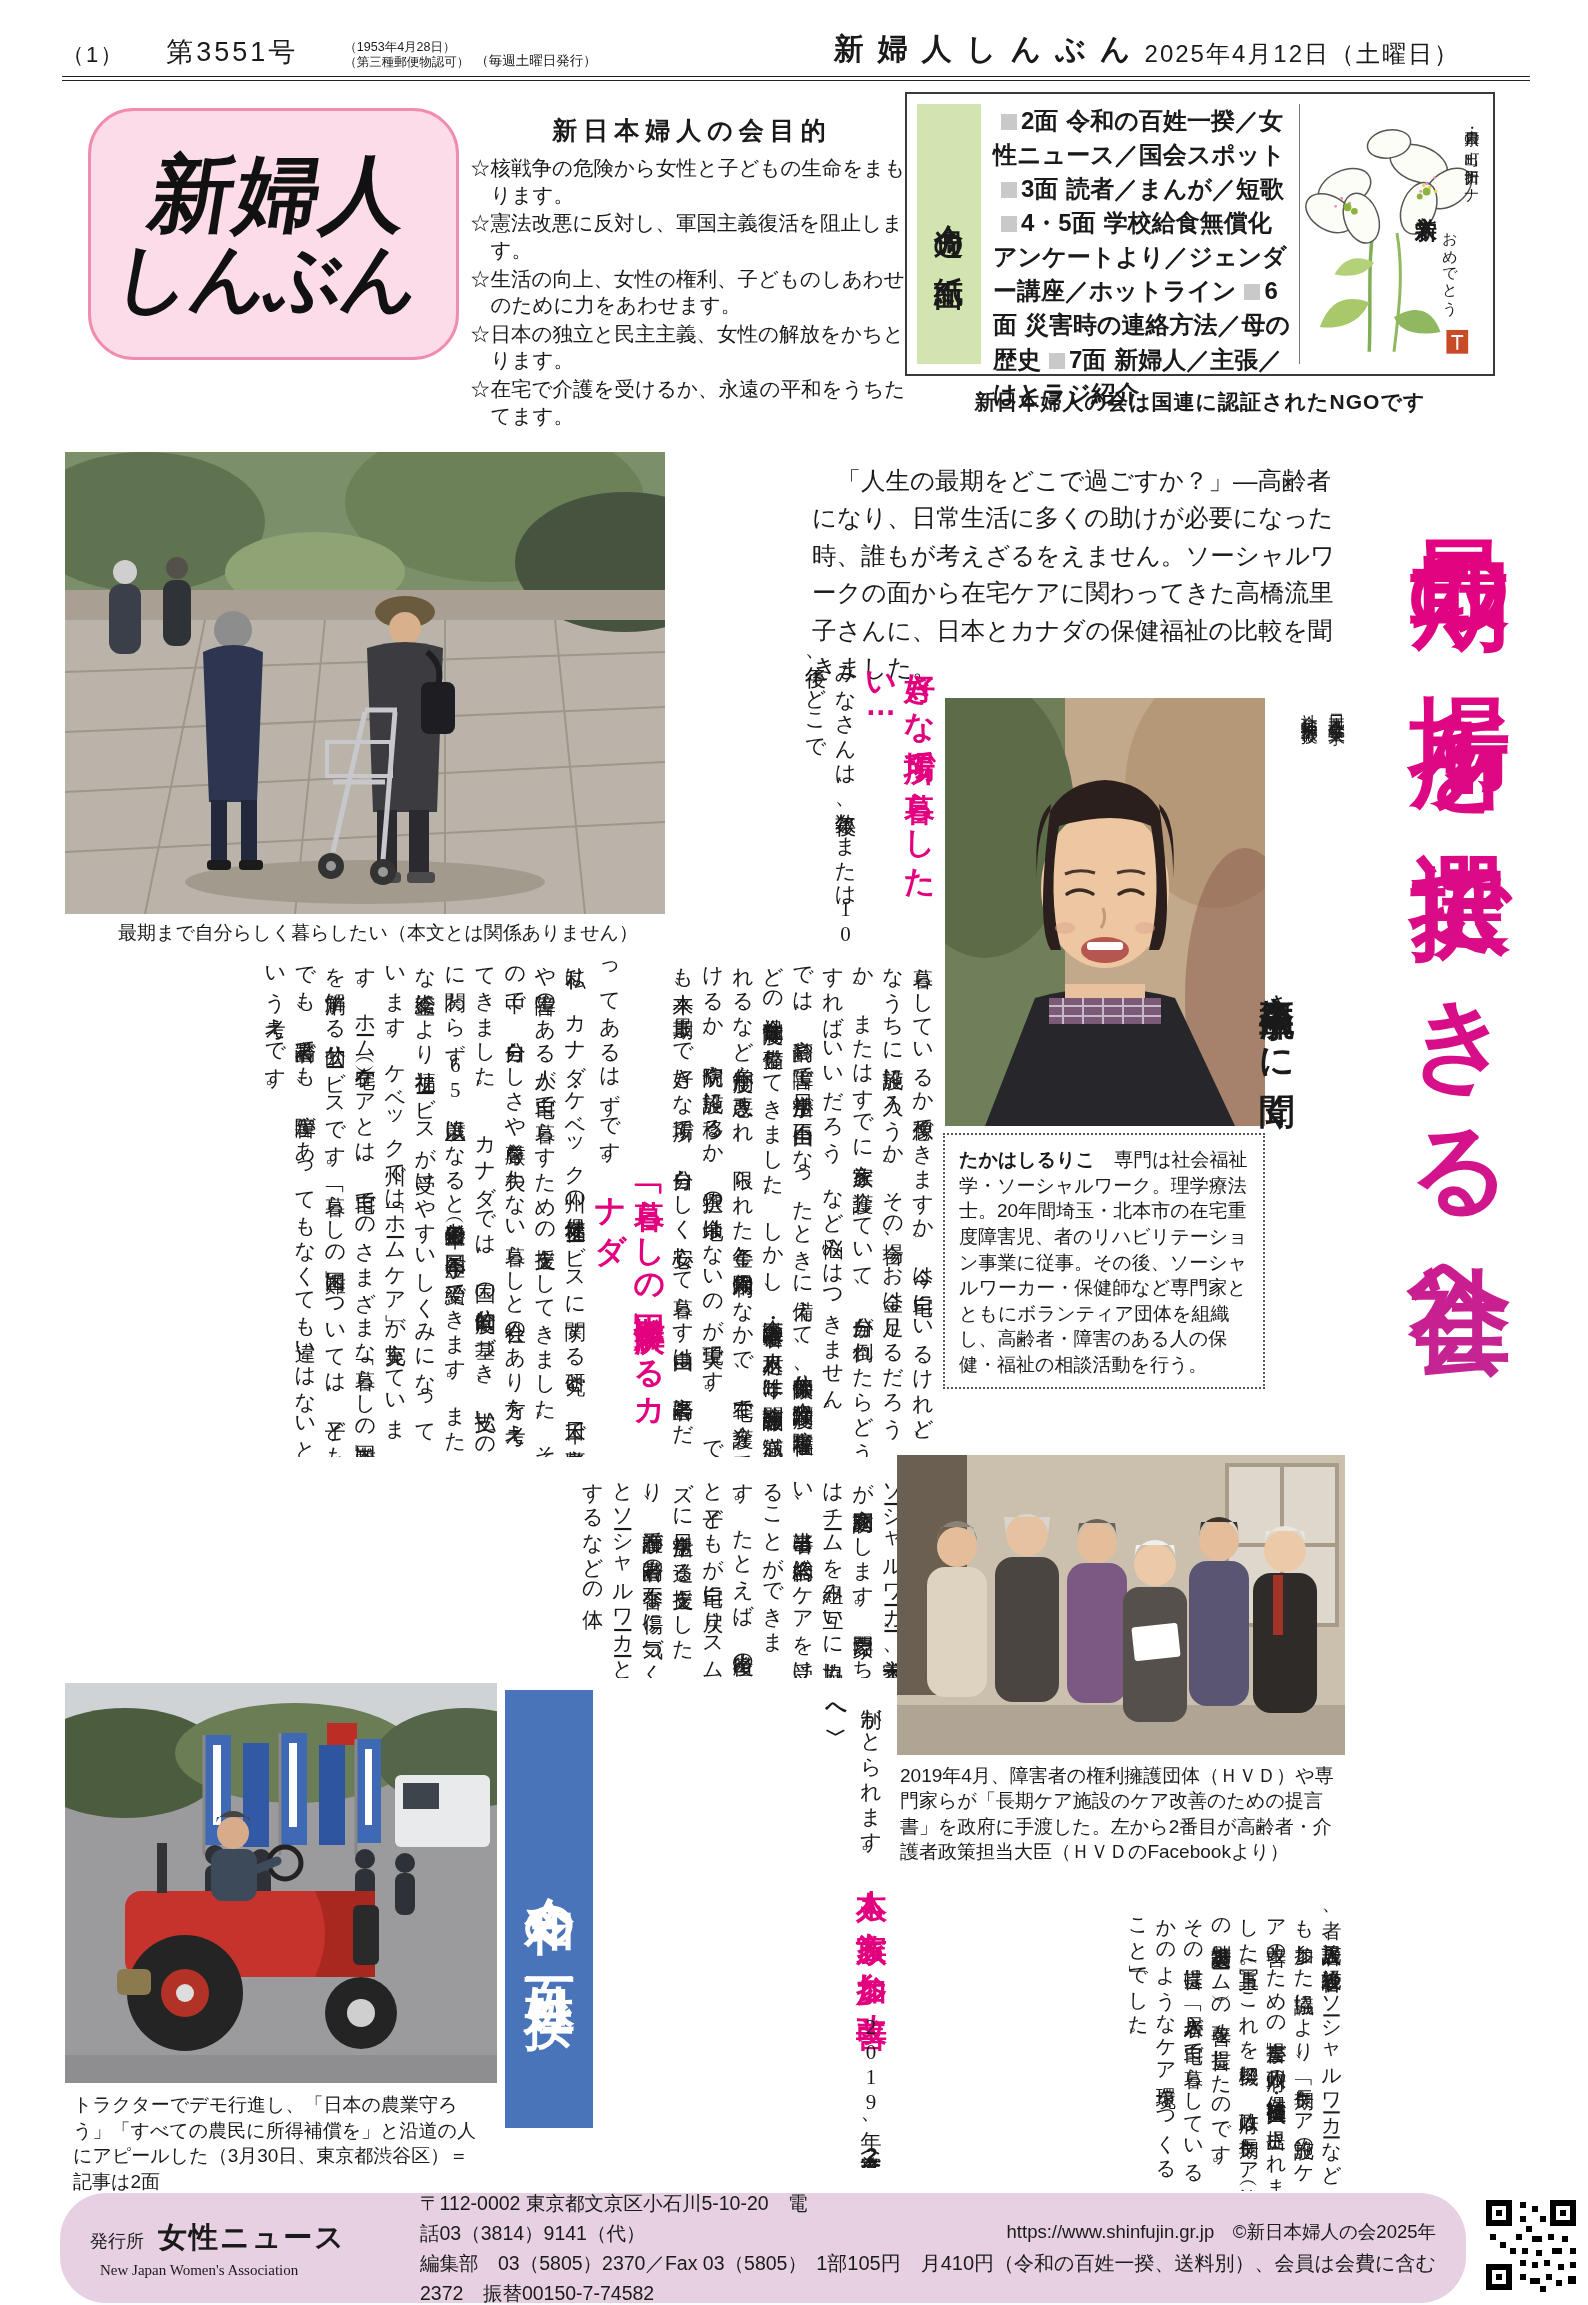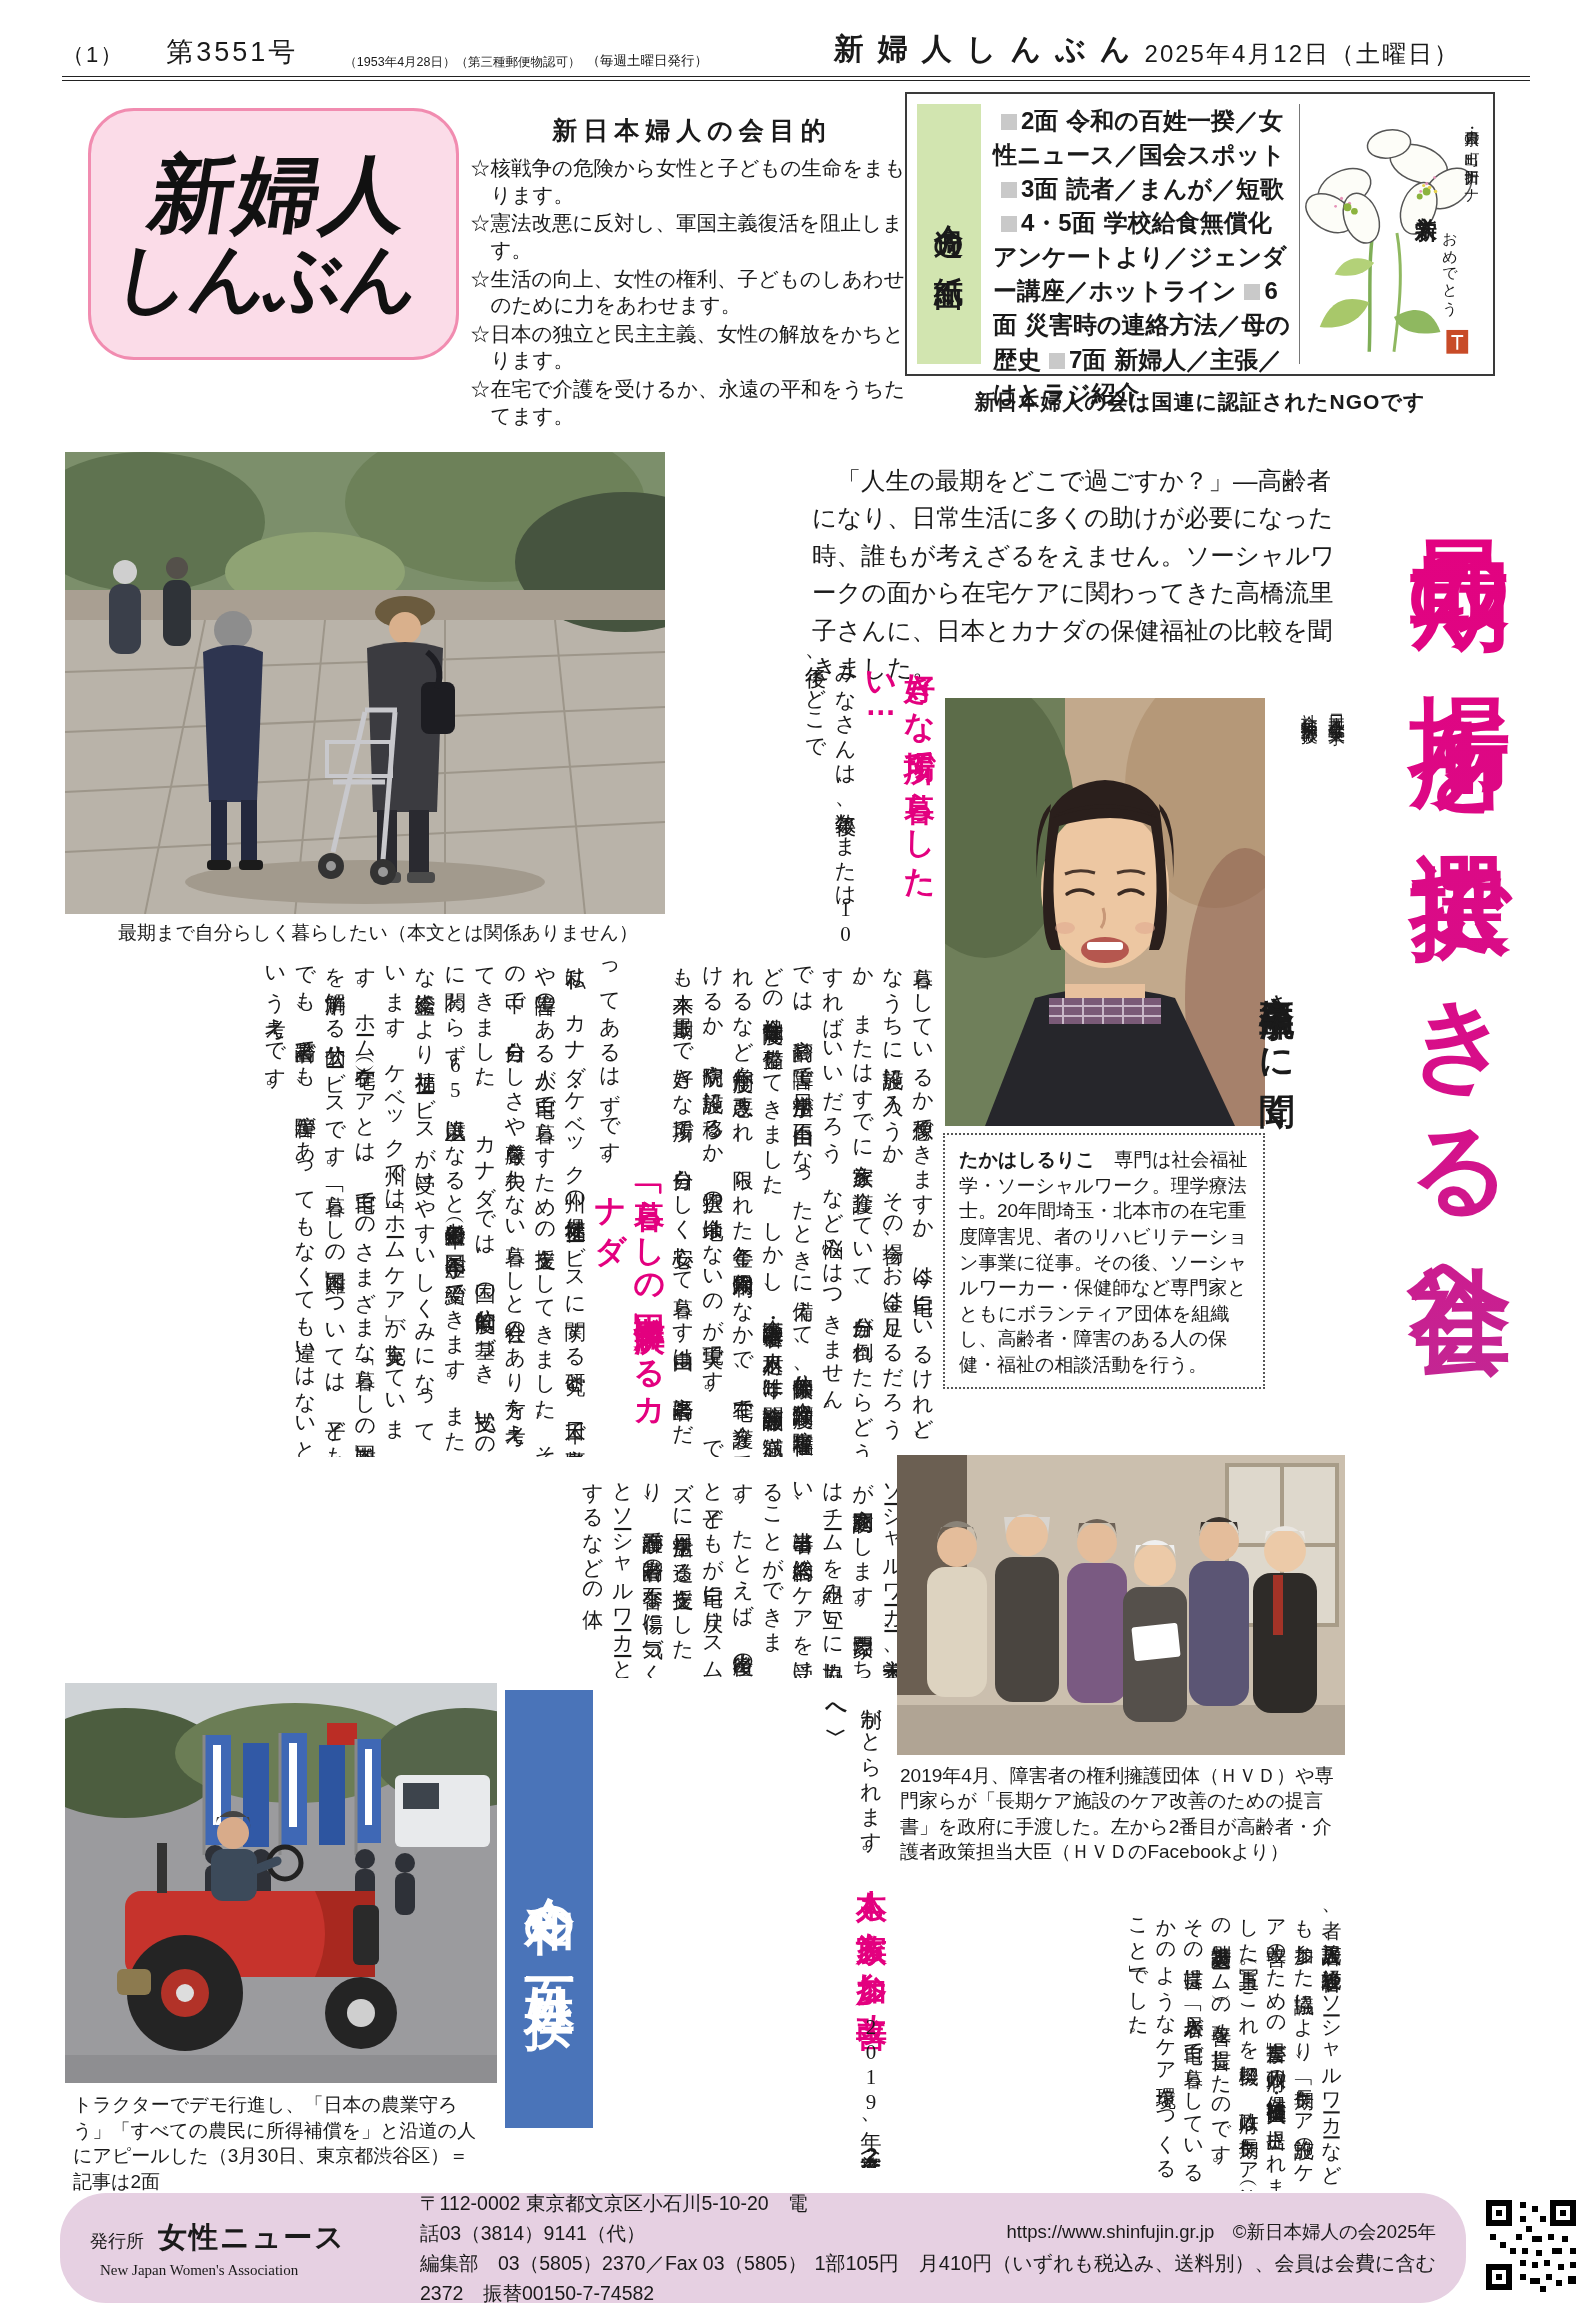--- a/index.html
+++ b/index.html
@@ -5,21 +5,21 @@
   html,body{margin:0;padding:0;background:#fff;}
   .page{position:relative;width:1588px;height:2305px;background:#fff;overflow:hidden;
         font-family:"Liberation Sans",sans-serif;color:#1a1a1a;}
   .abs{position:absolute;}
   .v{writing-mode:vertical-rl;text-orientation:upright;}
 
   
   .hdr{left:62px;top:36px;width:1468px;height:34px;display:flex;align-items:flex-end;}
   .hdr-pageno{font-size:22px;letter-spacing:2px;}
   .hdr-issue{font-size:27px;margin-left:42px;letter-spacing:3px;}
-  .hdr-approval{display:inline-flex;flex-direction:row;font-size:12.5px;line-height:1.2;margin-left:46px;}
+  .hdr-approval{display:inline-flex;flex-direction:column;font-size:12.5px;line-height:1.2;margin-left:46px;}
   .hdr-freq{font-size:13.5px;margin-left:6px;}
   .hdr-title{flex:1;text-align:right;font-size:30px;font-weight:bold;letter-spacing:14px;}
   .hdr-date{font-size:24px;margin-right:70px;letter-spacing:2px;}
   .hdr-rule{left:62px;top:76px;width:1468px;height:3px;border-top:1px solid #222;border-bottom:1px solid #222;}
 
   
   .logo-box{left:88px;top:108px;width:365px;height:246px;background:#fbdce8;border:3px solid #f18cb0;
             border-radius:46px;display:flex;align-items:center;justify-content:center;}
   .logo-text{transform:skewX(-9deg);font-weight:800;line-height:1.04;text-align:center;color:#111;}
   .logo-l1{font-size:84px;letter-spacing:2px;display:block;}
@@ -403,21 +403,21 @@
         <span class="pub-name">女性ニュース</span>
       </div>
       <div class="pub-en">New Japan Women's Association</div>
     </div>
     <div class="addr">
       <div>〒112-0002 東京都文京区小石川5-10-20　電話03（3814）9141（代）</div>
       <div>編集部　03（5805）2370／Fax 03（5805）2372　振替00150-7-74582</div>
     </div>
     <div class="rightcol">
       <div>https://www.shinfujin.gr.jp　©新日本婦人の会2025年</div>
-      <div class="price">1部105円　月410円（いずれも税込み、送料別）、会員は会費に含む</div>
+      <div class="price">1部105円　月410円（令和の百姓一揆、送料別）、会員は会費に含む</div>
     </div>
   </div>
   <div class="abs qr">
     <svg width="98" height="98" viewBox="0 0 98 98">
       <rect width="98" height="98" fill="#fff"></rect>
       <g fill="#000">
         <rect x="4" y="4" width="26" height="26"></rect>
           <rect x="68" y="4" width="26" height="26"></rect>
           <rect x="4" y="68" width="26" height="26"></rect>
         <rect x="10" y="10" width="14" height="14" fill="#fff"></rect>

